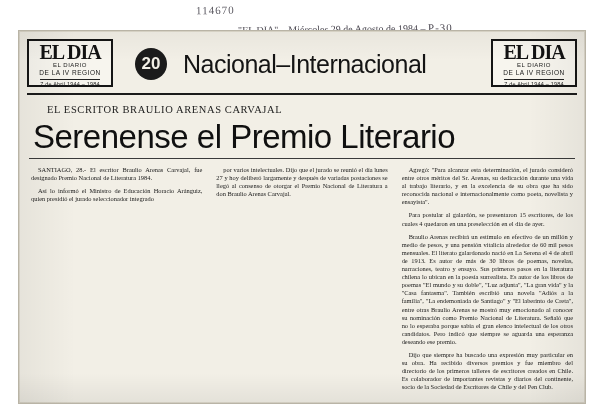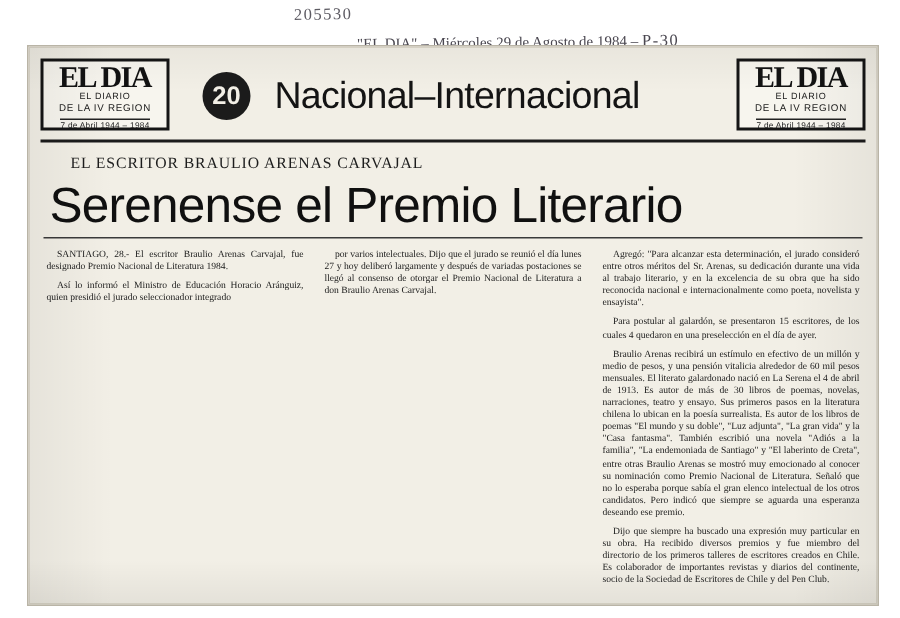--- a/index.html
+++ b/index.html
@@ -204,21 +204,21 @@
     background:
       linear-gradient(90deg, rgba(0,0,0,0.05), rgba(0,0,0,0) 10%, rgba(0,0,0,0) 90%, rgba(0,0,0,0.05)),
       linear-gradient(180deg, rgba(0,0,0,0.04), rgba(0,0,0,0) 8%, rgba(0,0,0,0) 92%, rgba(0,0,0,0.06));
   }
 </style>
 </head>
 <body>
 
 <div class="page">
 
-  <div class="archive-number">205530</div>
+  <div class="archive-number">114670</div>
 
   <div class="slip-line">
     <span>"EL DIA" – Miércoles 29 de Agosto de 1984 –</span>
     <span class="pencil">P-30</span>
   </div>
 
   <div class="clipping">
 
     <div class="masthead">
 

